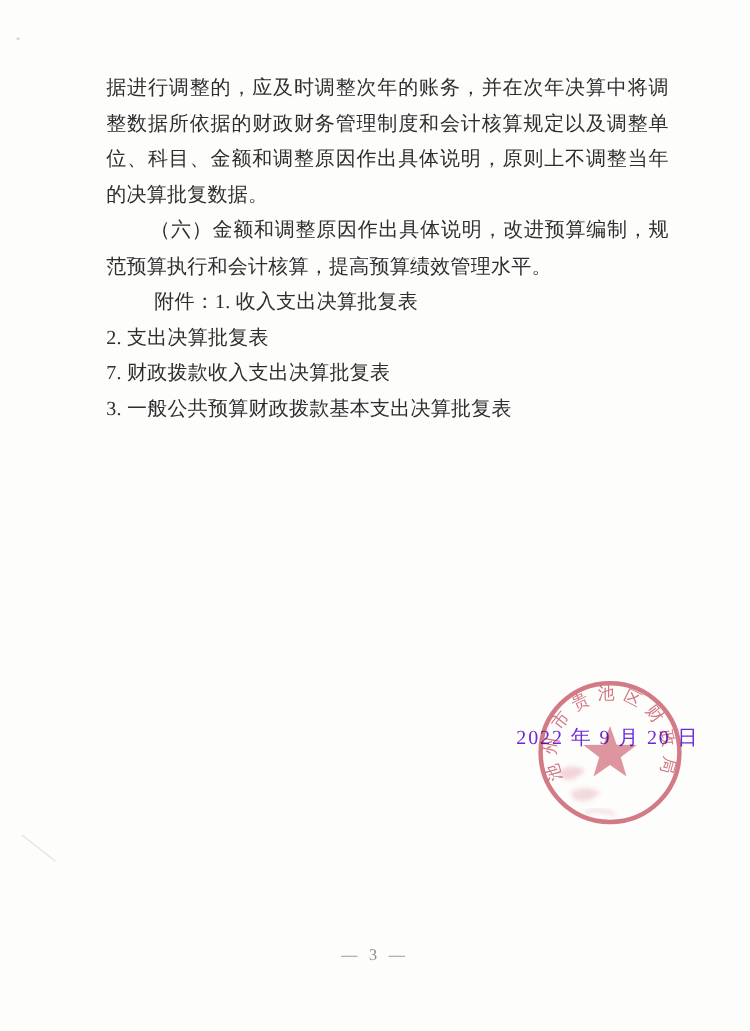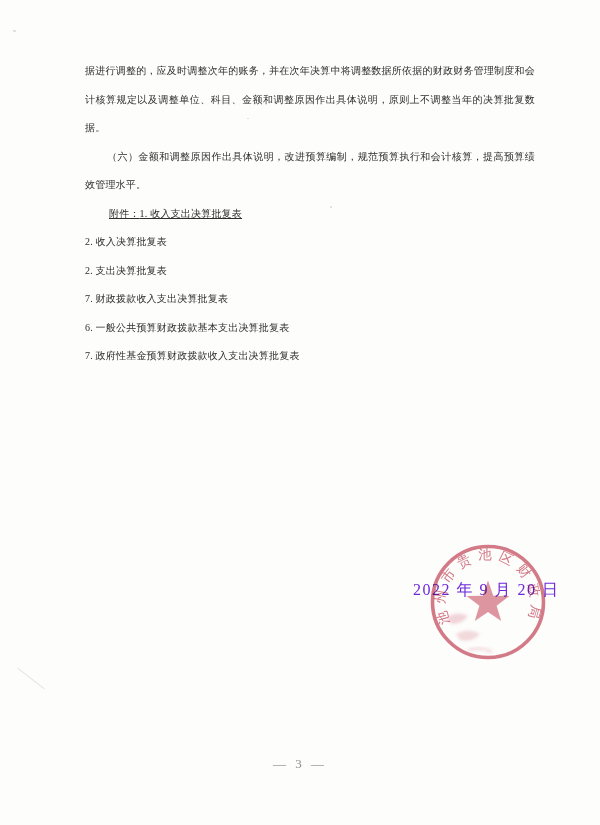--- a/index.html
+++ b/index.html
@@ -9,27 +9,27 @@
     margin:0 auto;
     background:#fdfdfc;
     overflow:hidden;
     font-family:"Liberation Serif","DejaVu Serif",serif;
     color:#2e2e2e;
   }
   
   .body-text {
     position:absolute;
     left:85px; top:57px; width:450px;
-    font-size:10px; line-height:28.5px;
+    font-size:16px; line-height:28.5px;
     text-align:justify;
     letter-spacing:0.2px;
   }
   .body-text p { margin:0; padding:0; }
   .indent { text-indent:2.2em; }
-  .att-line { text-indent:2.4em;text-decoration:underline; }
+  .att-line { text-indent:2.4em; }
   .att-item { margin-left:84px; }
   
   .date {
     position:absolute;
     left:413px; top:580px;
     font-size:16px;
     color:#6d28d9;
     letter-spacing:1.5px;
     white-space:nowrap;
   }
@@ -64,25 +64,23 @@
 </style>
 </head>
 <body>
 
 <div class="page">
 
   <div class="body-text">
     <p>据进行调整的，应及时调整次年的账务，并在次年决算中将调整数据所依据的财政财务管理制度和会计核算规定以及调整单位、科目、金额和调整原因作出具体说明，原则上不调整当年的决算批复数据。</p>
     <p class="indent">（六）金额和调整原因作出具体说明，改进预算编制，规范预算执行和会计核算，提高预算绩效管理水平。</p>
     <p class="att-line"><span>附件：</span><span>1. 收入支出决算批复表</span></p>
-    <p class="att-item">2. 收入决算批复表</p>
     <p class="att-item">2. 支出决算批复表</p>
     <p class="att-item">7. 财政拨款收入支出决算批复表</p>
-    <p class="att-item">6. 一般公共预算财政拨款基本支出决算批复表</p>
-    <p class="att-item">7. 政府性基金预算财政拨款收入支出决算批复表</p>
+    <p class="att-item">3. 一般公共预算财政拨款基本支出决算批复表</p>
   </div>
 
   <div class="date">2022 年 9 月 20 日</div>
 
   <svg class="seal" viewBox="0 0 144 144">
     <defs>
       <path id="sealArc" d="M 33,90.5 A 43,43 0 1 1 111,90.5" fill="none"></path>
       <filter id="smudgeBlur" x="-50%" y="-50%" width="200%" height="200%">
         <feGaussianBlur stdDeviation="1.6"></feGaussianBlur>
       </filter>

